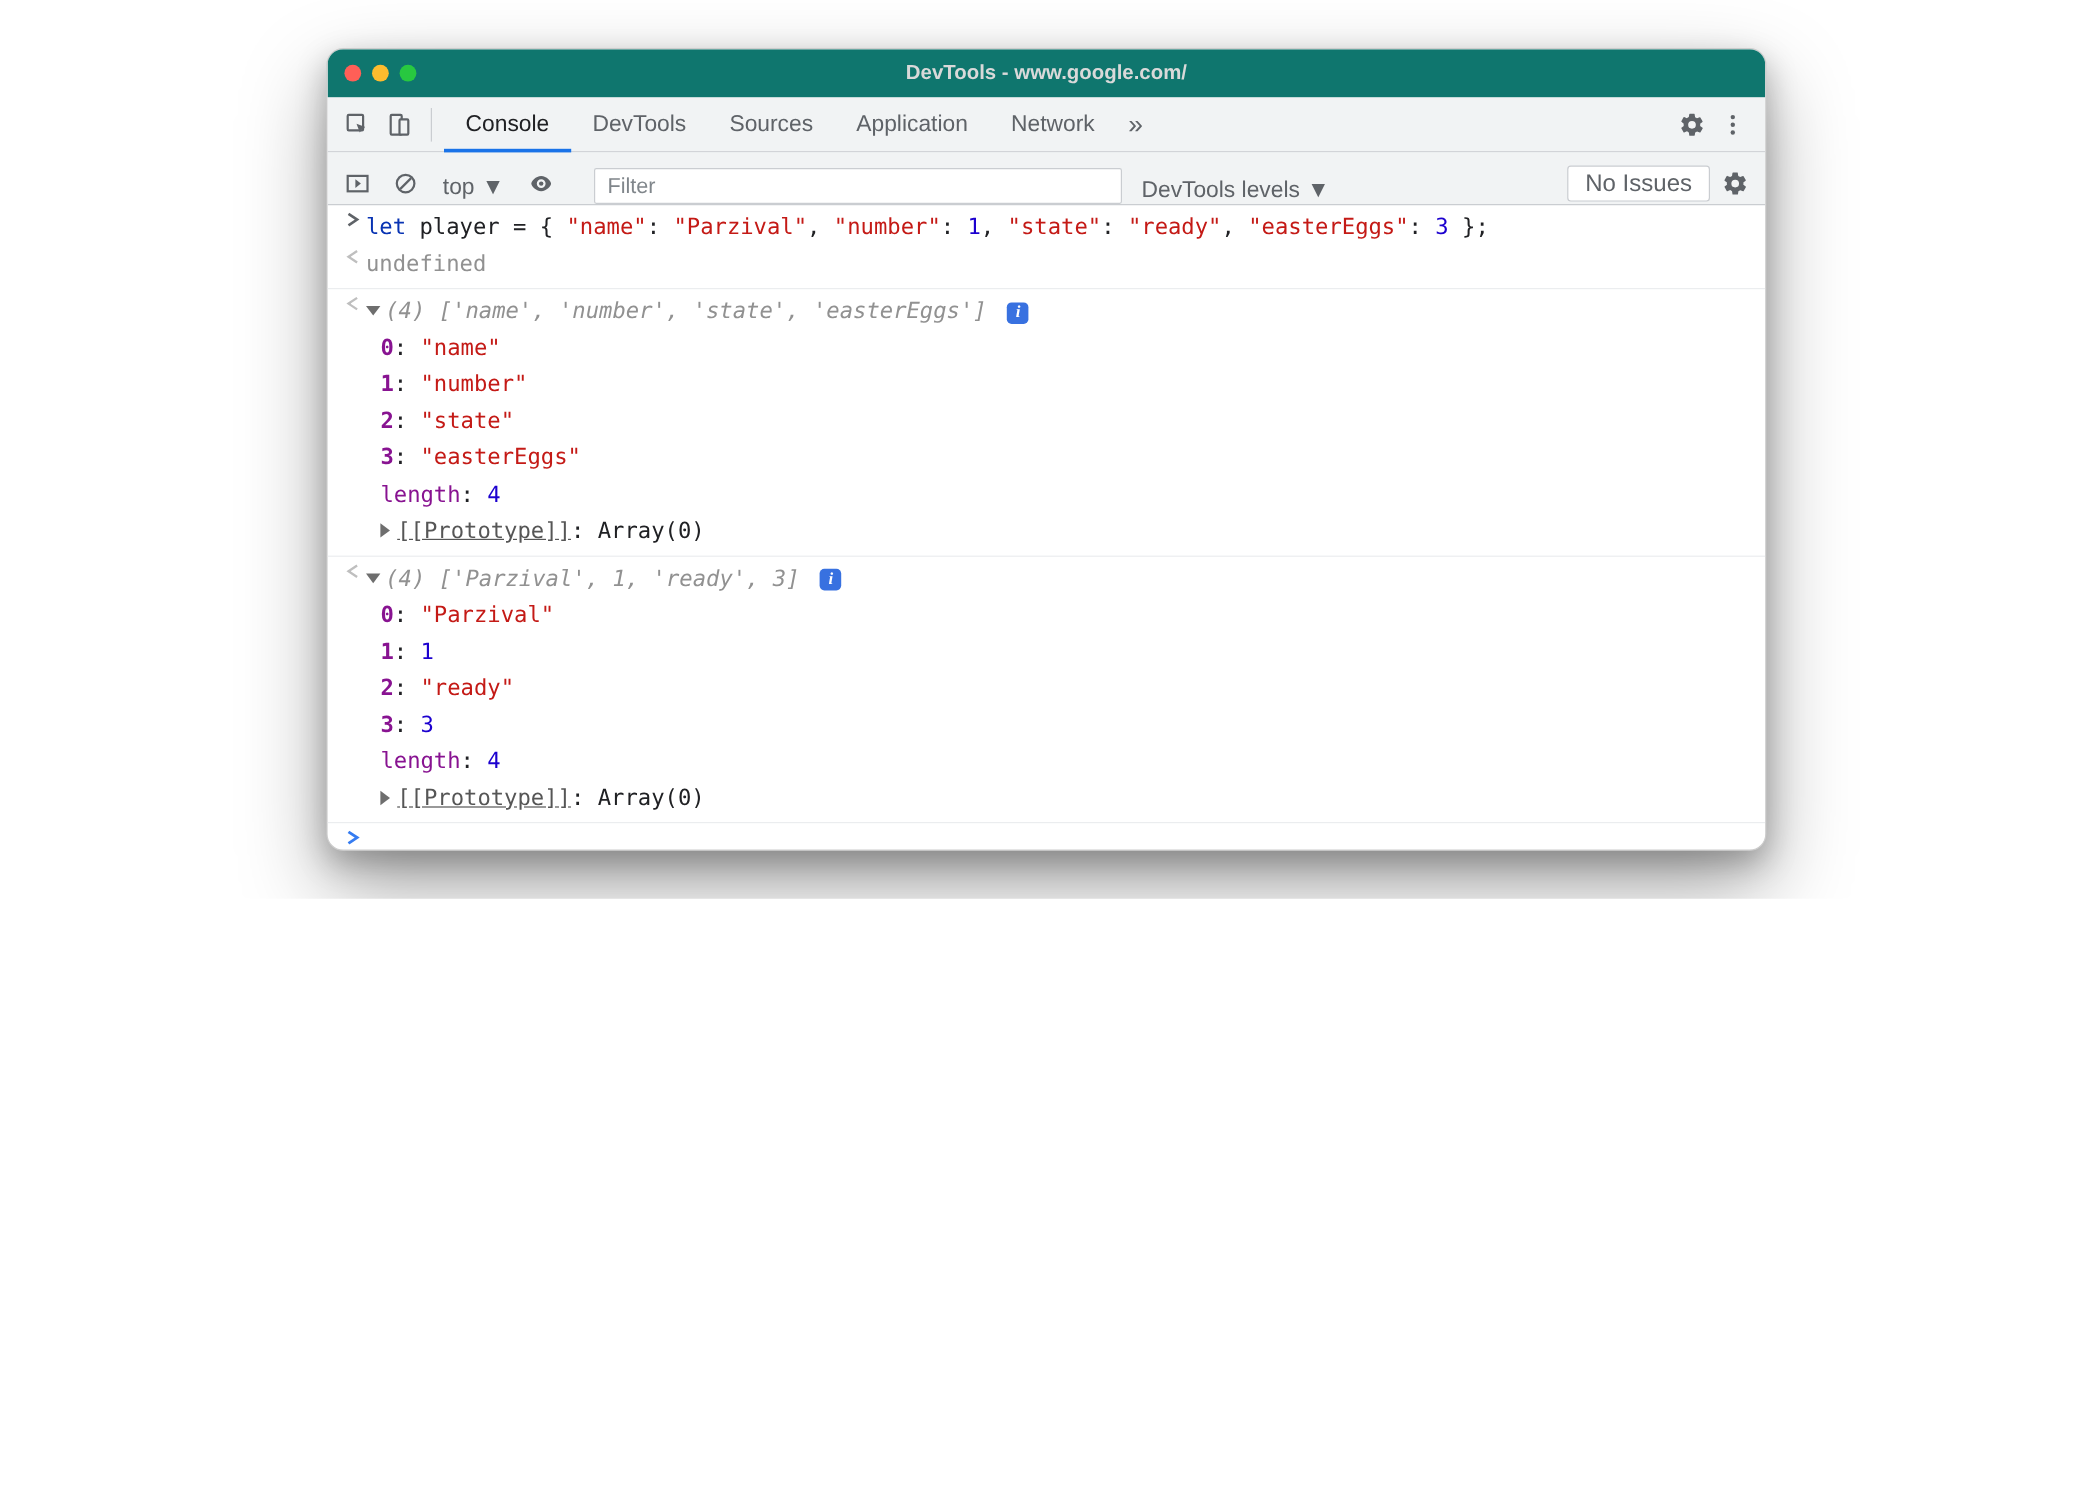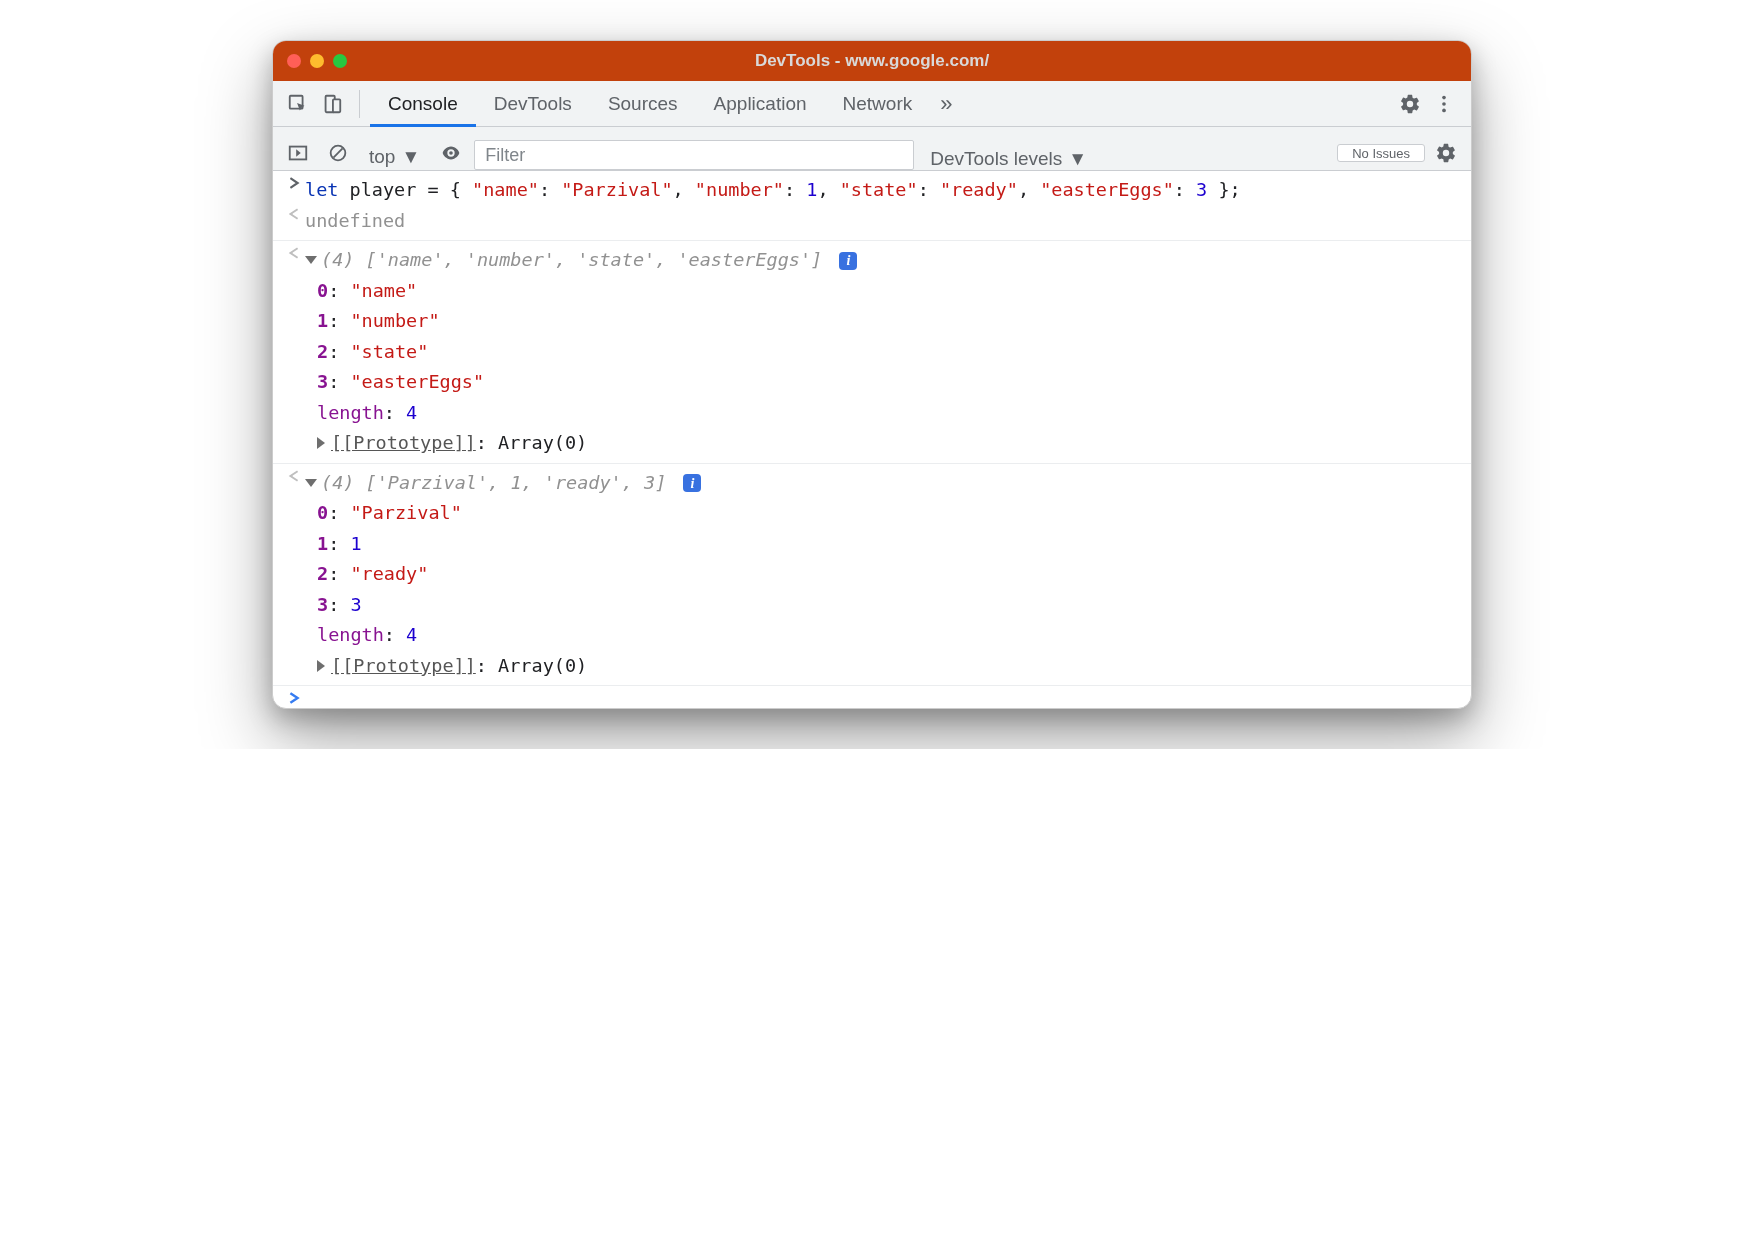--- a/index.html
+++ b/index.html
@@ -14,21 +14,21 @@
   .window {
     width: 1200px;
     background: #fff;
     border-radius: 14px;
     overflow: hidden;
     box-shadow: 0 30px 70px rgba(0,0,0,.35), 0 10px 25px rgba(0,0,0,.25);
     border: 1px solid #ccc;
   }
   
   .titlebar {
-    background: #c2410c;
+    background: #0f766e;
     height: 40px;
     display: flex;
     align-items: center;
     padding: 16px 14px;
     position: relative;
   }
   .traffic { display: flex; gap: 9px; }
   .dot { width: 14px; height: 14px; border-radius: 50%; }
   .dot.red { background: #ff5f57; }
   .dot.yellow { background: #febc2e; }
@@ -87,33 +87,34 @@
   }
   .filter-input {
     flex: 0 0 440px;
     height: 30px;
     border: 1px solid #cacdd1;
     background: #fff;
     border-radius: 2px;
     padding: 0 10px;
     font-size: 18px;
     color: #5f6368;
+    margin-left: 21px;
   }
   .filter-input::placeholder { color: #80868b; }
   .levels {
     display: flex; align-items: center; gap: 6px;
     color: #5f6368; font-size: 19px; padding: 0 10px; cursor: pointer;
   }
   .issues-btn {
     border: 1px solid #cacdd1;
     background: #fff;
     border-radius: 3px;
-    height: 18px;
+    height: 30px;
     padding: 0 14px;
-    font-size: 13px;
+    font-size: 20px;
     color: #5f6368;
     cursor: pointer;
   }
   .toolbar-right { margin-left: auto; display: flex; align-items: center; gap: 4px; }
   
   .console {
     font-family: Menlo, Consolas, monospace;
     font-size: 18.5px;
     line-height: 1.65;
     color: #202124;

